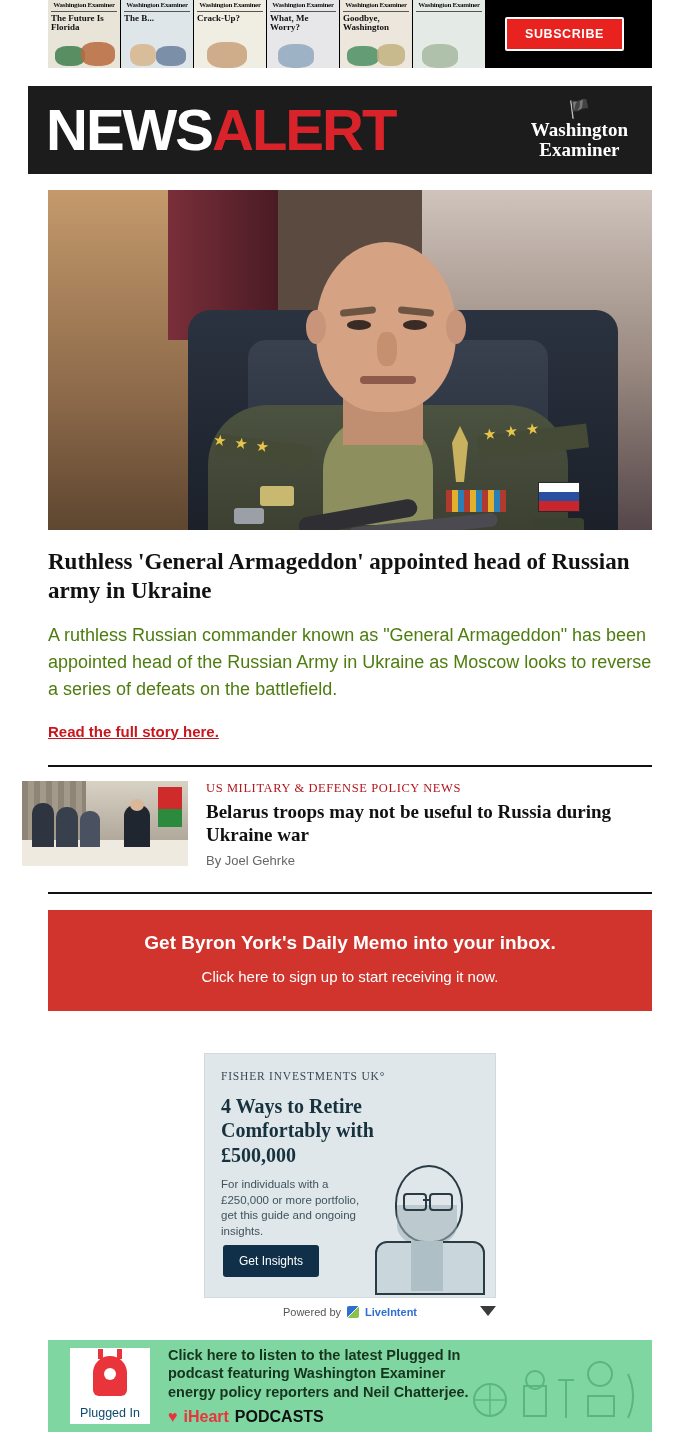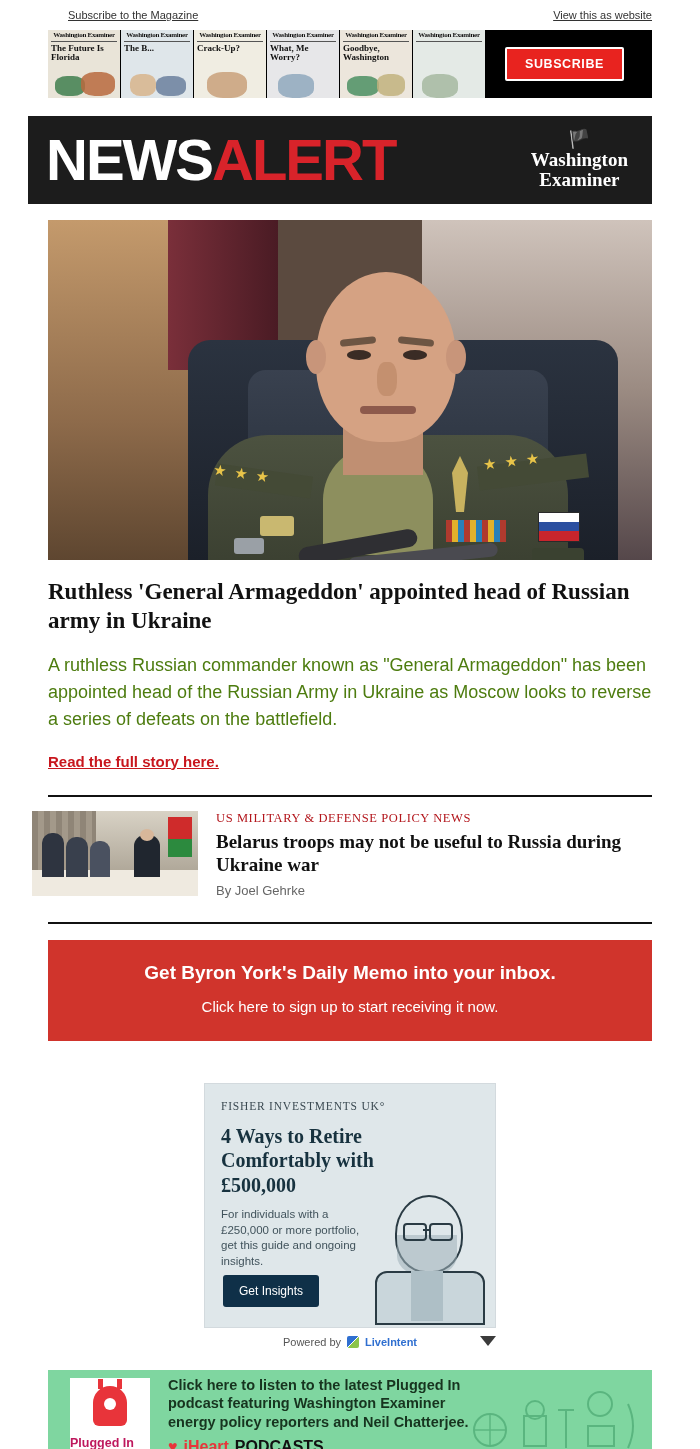--- a/index.html
+++ b/index.html
@@ -221,21 +221,21 @@
     text-decoration: underline;
   }
 
   .rule {
     margin: 24px 48px 0 48px;
     border-top: 2px solid #111;
   }
 
   
   .secondary {
-    margin: 14px 48px 0 32px;
+    margin: 14px 48px 0 22px;
     display: flex;
     gap: 18px;
   }
   .thumb {
     width: 166px;
     height: 85px;
     flex: 0 0 166px;
     position: relative;
     overflow: hidden;
     background: #c9c2b4;
@@ -418,23 +418,24 @@
     border-radius: 50%;
   }
   .pi-prong1, .pi-prong2 {
     position: absolute; top: 1px; width: 5px; height: 10px; background: #e8343a;
   }
   .pi-prong1 { left: 28px; }
   .pi-prong2 { right: 28px; }
   .pi-label {
     position: absolute;
     bottom: 4px; left: 0; right: 0;
-    font-weight: bold;
+    text-align: center;
+    font-weight: normal;
     font-size: 12.5px;
-    color: #be185d;
+    color: #0c4a6e;
   }
   .pod-text {
     margin-left: 18px;
     z-index: 2;
   }
   .pod-lines {
     font-weight: bold;
     font-size: 14.5px;
     line-height: 1.28;
     color: #17341f;
@@ -452,24 +453,20 @@
     color: #e8343a;
     font-size: 16px;
   }
   .pod-brand .ih { color: #e8343a; }
 </style>
 </head>
 <body>
 
 <div class="page">
 
-  <div class="preheader">
-    <a href="#">Subscribe to the Magazine</a>
-    <a href="#">View this as website</a>
-  </div>
 
   <div class="magbanner">
     <div class="covers">
       <div class="cover c1">
         <div class="masthead">Washington Examiner</div>
         <div class="ctitle">The Future Is Florida</div>
         <div class="cart">
             <span class="blob" style="left:4px;top:6px;width:30px;height:20px;background:#3f7f4f"></span>
             <span class="blob" style="left:30px;top:2px;width:34px;height:24px;background:#b86a3e"></span>
           </div>

